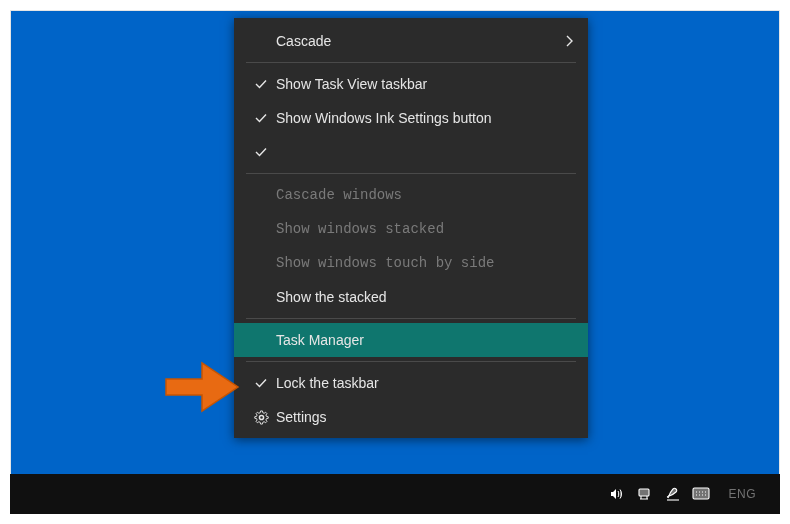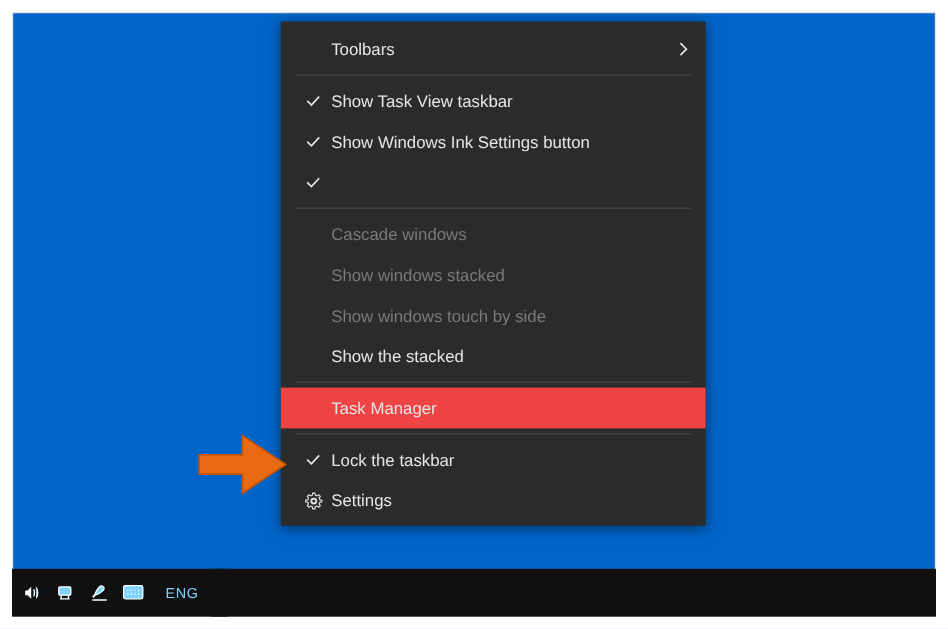--- a/index.html
+++ b/index.html
@@ -1,56 +1,56 @@
 <!DOCTYPE html>
 <html><head>
 <meta charset="utf-8">
 <style>
   html, body { margin: 0; padding: 0; width: 790px; height: 524px; overflow: hidden; font-family: "Segoe UI", Arial, sans-serif; background: #ffffff; }
   .viewport { position: relative; width: 790px; height: 524px; }
   .desktop { position: absolute; left: 10px; top: 10px; width: 770px; height: 504px; background: #0064c8; overflow: hidden; box-shadow: inset 0 0 0 1px #e5e5e5; }
 
   
-  .taskbar { position: absolute; left: 0; bottom: 0; width: 100%; height: 40px; background: #101010; display: flex; justify-content: flex-start; align-items: center; color: #7dd3fc; font-size: 12px; margin-top: 12px; }
+  .taskbar { position: absolute; left: 0; bottom: 0; width: 100%; height: 40px; background: #101010; display: flex; justify-content: flex-end; align-items: center; color: #737373; font-size: 12px; margin-top: 12px; }
   .tray { display: flex; align-items: center; height: 100%; }
   .tray-icons { display: flex; align-items: center; gap: 10px; padding: 0 8px; }
   .tray-icons svg { display: block; }
   .tray-icon-wrap { display: flex; align-items: center; justify-content: center; width: 18px; height: 18px; }
   .lang { padding: 0 10px; letter-spacing: 0.5px; font-weight: 400; }
   .clock { padding: 0 12px 0 6px; text-align: center; line-height: 15px; }
   .clock .time { font-size: 12px; }
   .clock .date { font-size: 11px; }
   .notif-btn { width: 14px; height: 40px; background: #101010; border-left: 0; box-sizing: border-box; }
 
   
   .context-menu { position: absolute; left: 224px; top: 8px; width: 354px; background: #2b2b2b; color: #e6e6e6; padding: 6px 0 4px 0; box-shadow: 0 2px 10px rgba(0,0,0,0.5); }
   .menu-item { display: flex; align-items: center; height: 34px; padding: 0 14px 0 12px; font-size: 14px; cursor: default; position: relative; }
   .menu-item .icon-slot { width: 30px; display: flex; align-items: center; justify-content: center; flex-shrink: 0; }
   .menu-item .label { flex: 1; white-space: nowrap; overflow: hidden; text-overflow: ellipsis; }
   .menu-item .chevron { width: 14px; display: flex; align-items: center; justify-content: flex-end; }
-  .menu-item.disabled { color: #7a7a7a; }
-  .menu-item.highlight { background: #ef4444; }
+  .menu-item.disabled { color: #7a7a7a; font-family: Liberation Mono, monospace; }
+  .menu-item.highlight { background: #0f766e; }
   .menu-sep { height: 1px; background: #4a4a4a; margin: 4px 12px; }
 
   
   .arrow-anno { position: absolute; left: 150px; top: 347px; width: 80px; height: 64px; }
 
   svg { fill: currentColor; }
 </style>
 </head>
 <body>
 
 <div class="viewport">
   <div class="desktop">
 
     <div class="context-menu">
 
       <div class="menu-item">
         <span class="icon-slot"></span>
-        <span class="label">Toolbars</span>
+        <span class="label">Cascade</span>
         <span class="chevron">
           <svg width="8" height="12" viewBox="0 0 8 12">
               <path d="M1 1 L6 6 L1 11" stroke="#e6e6e6" stroke-width="1.4" fill="none"></path>
             </svg>
         </span>
       </div>
 
       <div class="menu-sep"></div>
 
 

